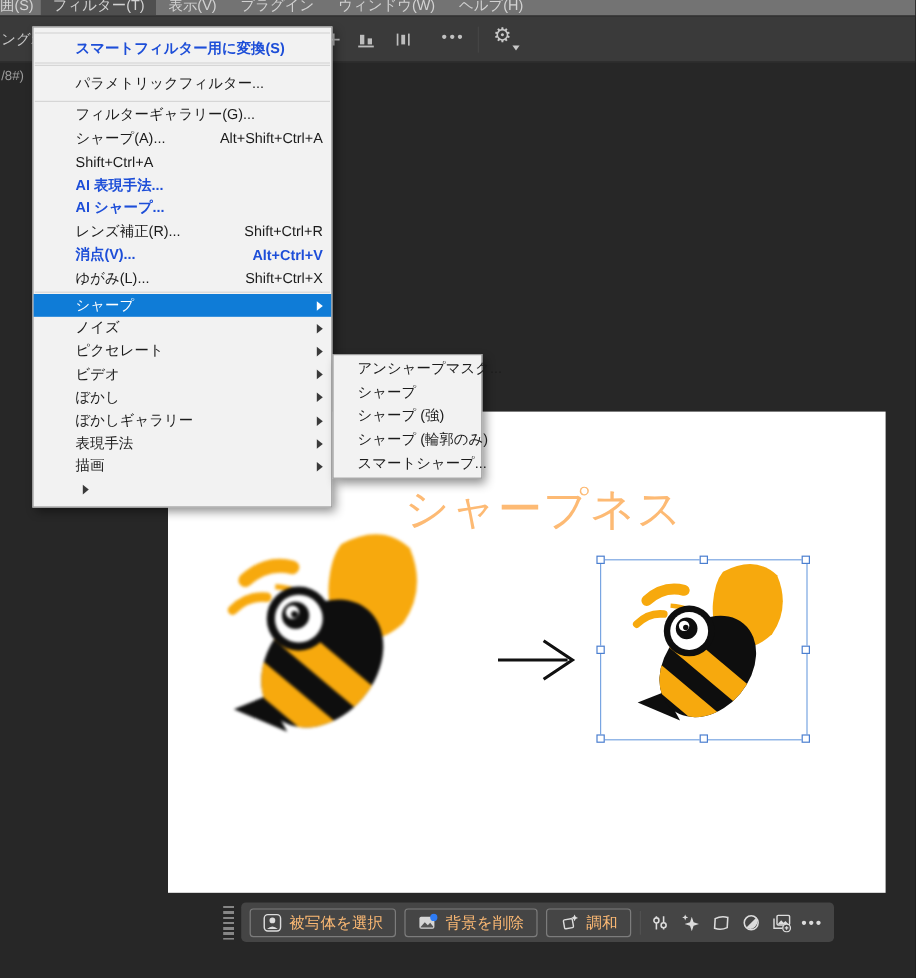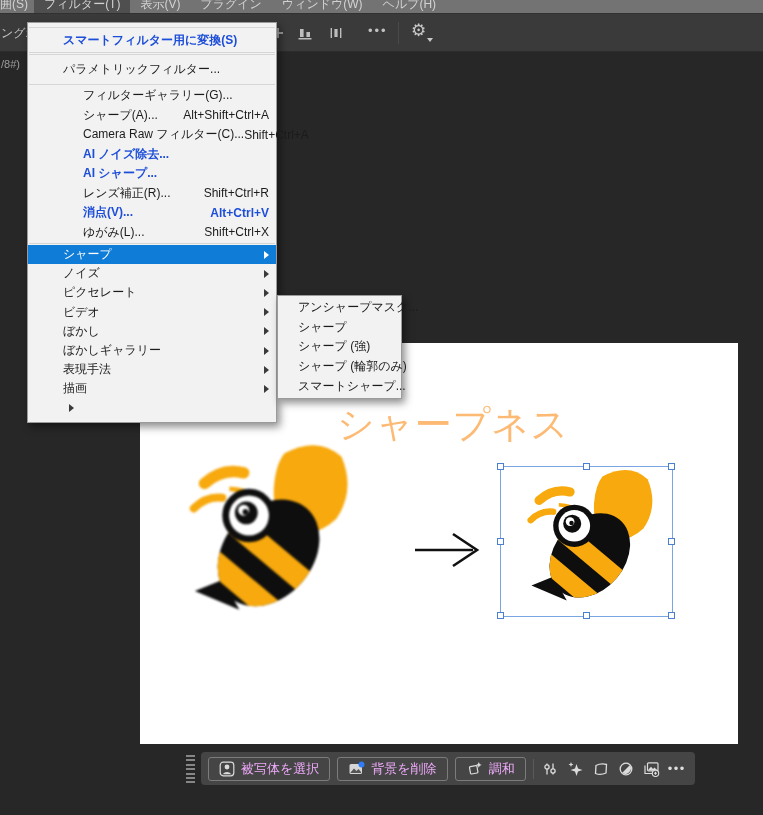--- a/index.html
+++ b/index.html
@@ -62,21 +62,21 @@
   #filter-menu {
     position:absolute; left:27px; top:22px; width:250px;
     background:#f2f2f2; border:1px solid #9b9b9b;
     box-shadow:3px 4px 8px rgba(0,0,0,.45);
     padding:3px 0 4px 0; z-index:10;
     font-size:12px; color:#1b1b1b;
   }
   .fm-item { display:flex; align-items:center; padding:0 7px 0 35px; white-space:nowrap; }
   .fm-item.lg  { height:22px; }
   .fm-item.md  { height:27px; }
-  .fm-item.sm  { height:19.5px;margin-left:20px; }
+  .fm-item.sm  { height:19.5px; }
   .fm-item.nav { height:19.2px; }
   .fm-label { flex:1 1 auto; }
   .fm-shortcut { flex:0 0 auto; text-align:right; }
   .fm-item.disabled { color:#1d4ed8;font-weight:bold; }
   .fm-item.highlight { background:#0f7cd7; color:#ffffff; }
   .fm-sep { height:1px; background:#d6d6d6; margin:1px 1px; }
   .fm-arrow { width:0; height:0; border-top:4px solid transparent; border-bottom:4px solid transparent;
     border-left:5px solid #3a3a3a; margin-left:6px; }
   .fm-item.highlight .fm-arrow { border-left-color:#ffffff; }
   #sharpen-submenu {
@@ -93,21 +93,21 @@
     background:repeating-linear-gradient(to bottom, #868686 0 2px, transparent 2px 4.4px);
   }
   #taskbar {
     position:absolute; left:201px; top:752px; width:494px; height:33px;
     background:#454545; border-radius:4px; z-index:5;
     display:flex; align-items:center; gap:7px; padding:0 9px 0 7px;
   }
   .tb-btn {
     height:24px; display:flex; align-items:center; gap:6px;
     background:transparent; border:1px solid #7c7c7c; border-radius:3px;
-    color:#f0abfc; font-size:13px; padding:0 10px; white-space:nowrap;
+    color:#fdba74; font-size:13px; padding:0 10px; white-space:nowrap;
     font-family:inherit; position:relative;
   }
   .tb-btn svg { display:block; }
   .tb-divider { width:1px; height:20px; background:#2f2f2f; border-right:1px solid #5a5a5a; }
   .tb-icon-btn {
     width:26px; height:24px; display:flex; align-items:center; justify-content:center;
     background:transparent; border:none; color:#dcdcdc; border-radius:3px;
   }
   .tb-icon-btn svg { display:block; }
   .tb-dots { font-size:13px; letter-spacing:1.5px; color:#dcdcdc; }
@@ -248,25 +248,24 @@
       </div>
       <div class="fm-sep"></div>
       <div class="fm-item sm">
         <span class="fm-label">フィルターギャラリー(G)...</span>
       </div>
       <div class="fm-item sm">
         <span class="fm-label">シャープ(A)...</span>
         <span class="fm-shortcut">Alt+Shift+Ctrl+A</span>
       </div>
       <div class="fm-item sm">
-        <span class="fm-label">Camera Raw フィルター(C)...</span>
         <span class="fm-shortcut">Shift+Ctrl+A</span>
       </div>
       <div class="fm-item sm disabled">
-        <span class="fm-label">AI ノイズ除去...</span>
+        <span class="fm-label">AI 表現手法...</span>
       </div>
       <div class="fm-item sm disabled">
         <span class="fm-label">AI シャープ...</span>
       </div>
       <div class="fm-item sm">
         <span class="fm-label">レンズ補正(R)...</span>
         <span class="fm-shortcut">Shift+Ctrl+R</span>
       </div>
       <div class="fm-item sm disabled">
         <span class="fm-label">消点(V)...</span>

